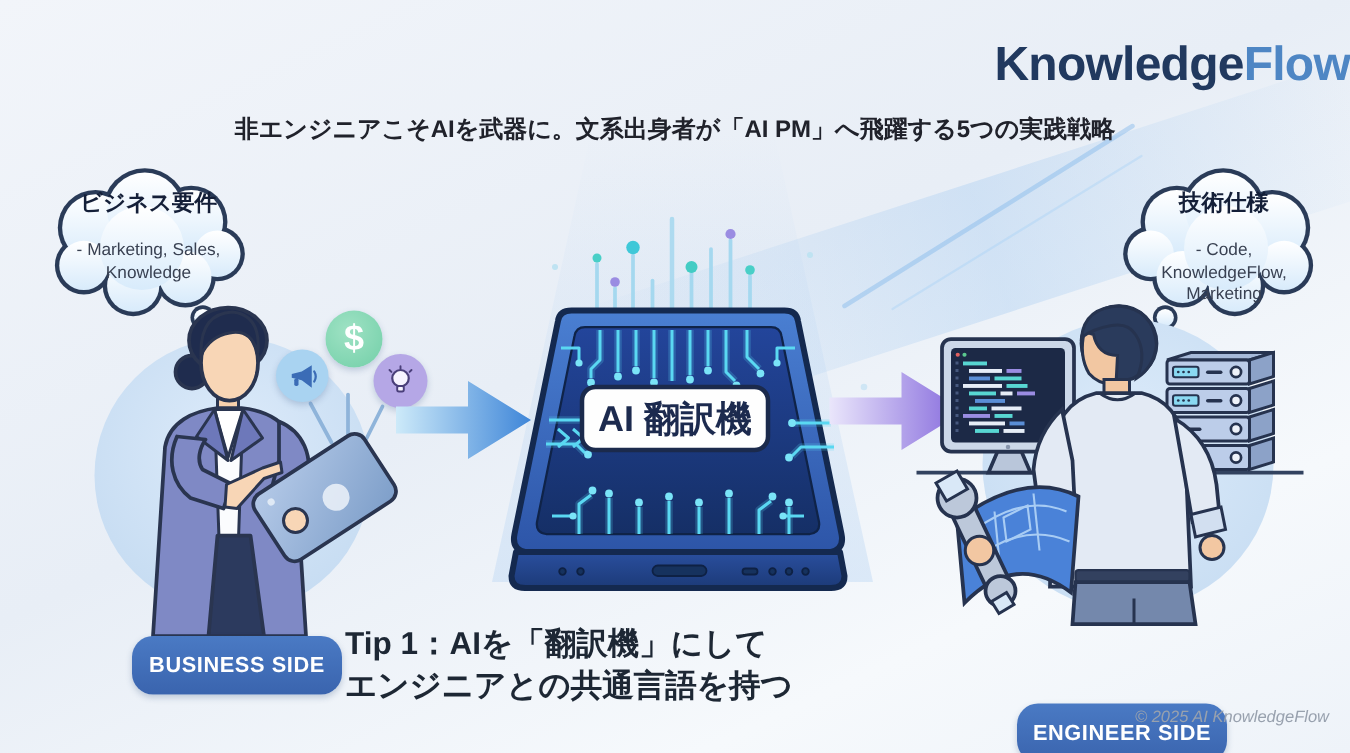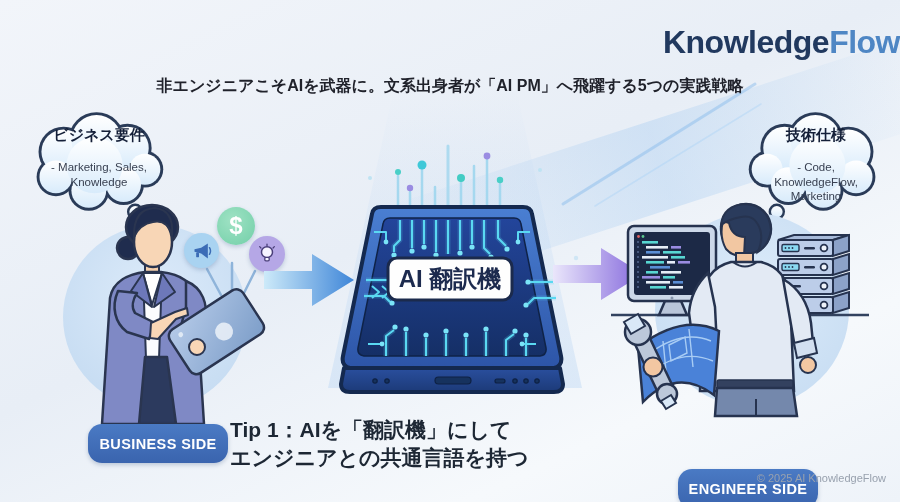--- a/index.html
+++ b/index.html
@@ -33,21 +33,21 @@
   .cloud-text .ct-line{font-size:11.5px;color:#394152;line-height:1.28;}
   .pill{
     position:absolute;width:140px;height:39px;border-radius:14px;
     background:linear-gradient(180deg,#4a7ac4,#3a64ae);
     color:#fff;font-weight:bold;font-size:14.5px;letter-spacing:0.4px;
     display:flex;align-items:center;justify-content:center;
     box-shadow:0 2px 4px rgba(40,70,120,0.25);
   }
   .tip{position:absolute;left:230px;top:416px;width:440px;text-align:left;
     font-size:21px;font-weight:bold;color:#1d2734;line-height:1.32;}
-  .copyright{position:absolute;right:14px;top:472px;font-size:11px;color:#98a1ae;}
+  .copyright{position:absolute;right:14px;top:472px;font-size:11px;color:#98a1ae;font-style:italic;}
   .icon-circle{position:absolute;border-radius:50%;display:flex;align-items:center;justify-content:center;
     box-shadow:0 2px 4px rgba(60,90,140,0.25);}
   .icon-dollar{left:217px;top:207px;width:38px;height:38px;
     background:radial-gradient(circle at 40% 35%,#9fe2c4,#72cfa8);
     color:#fff;font-size:24px;font-weight:bold;}
   .icon-mega{left:184px;top:233px;width:35px;height:35px;background:#a9d3f1;}
   .icon-bulb{left:249px;top:236px;width:36px;height:36px;background:#b5a7e6;}
   svg{display:block;}
 </style>
 </head>

